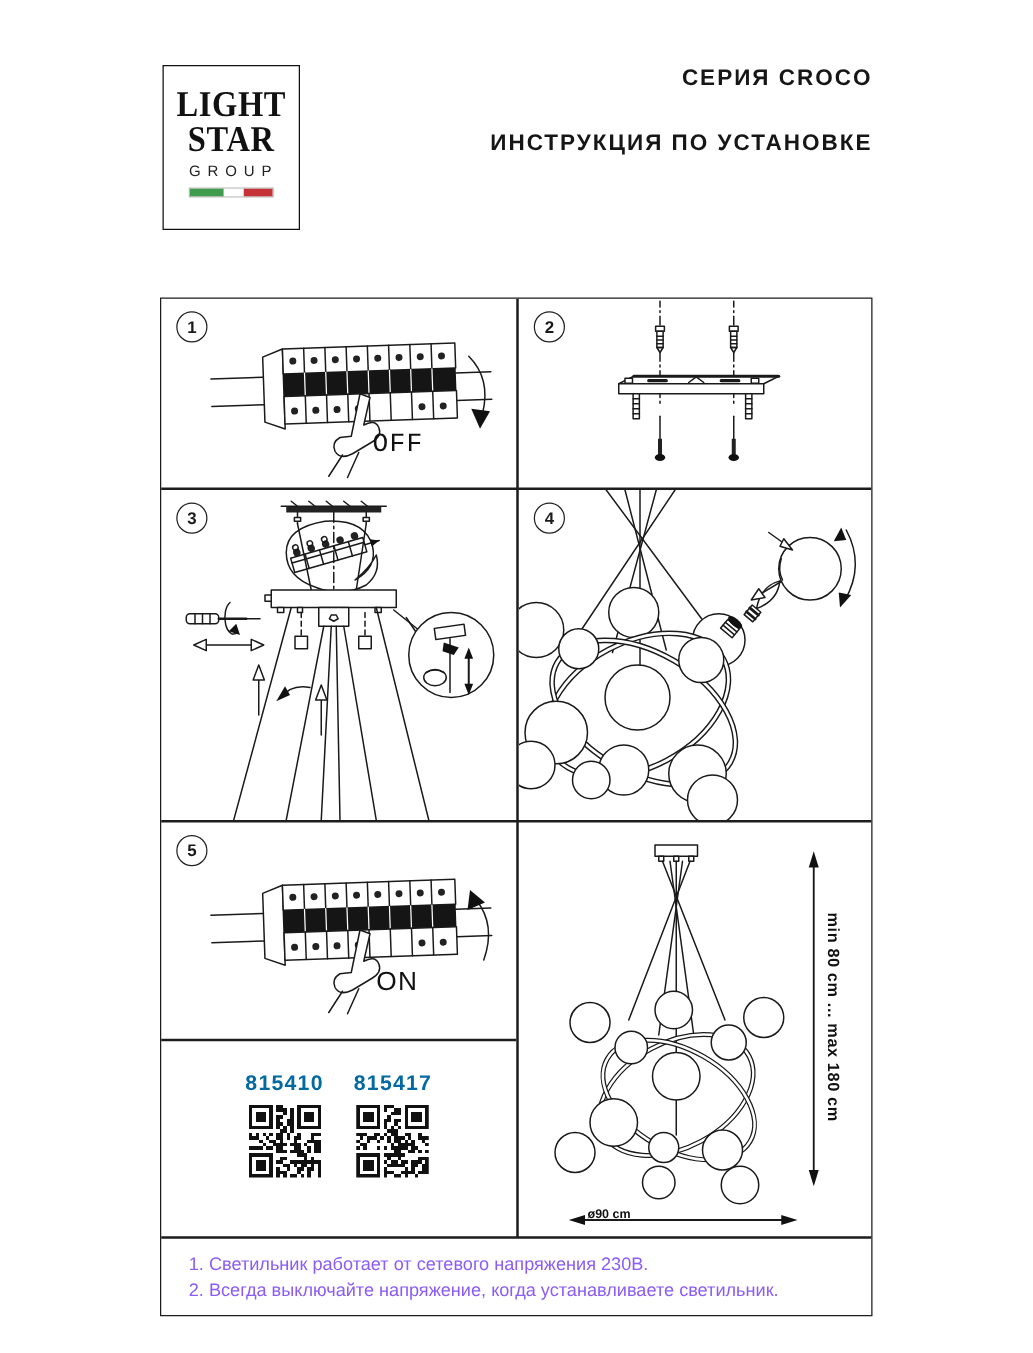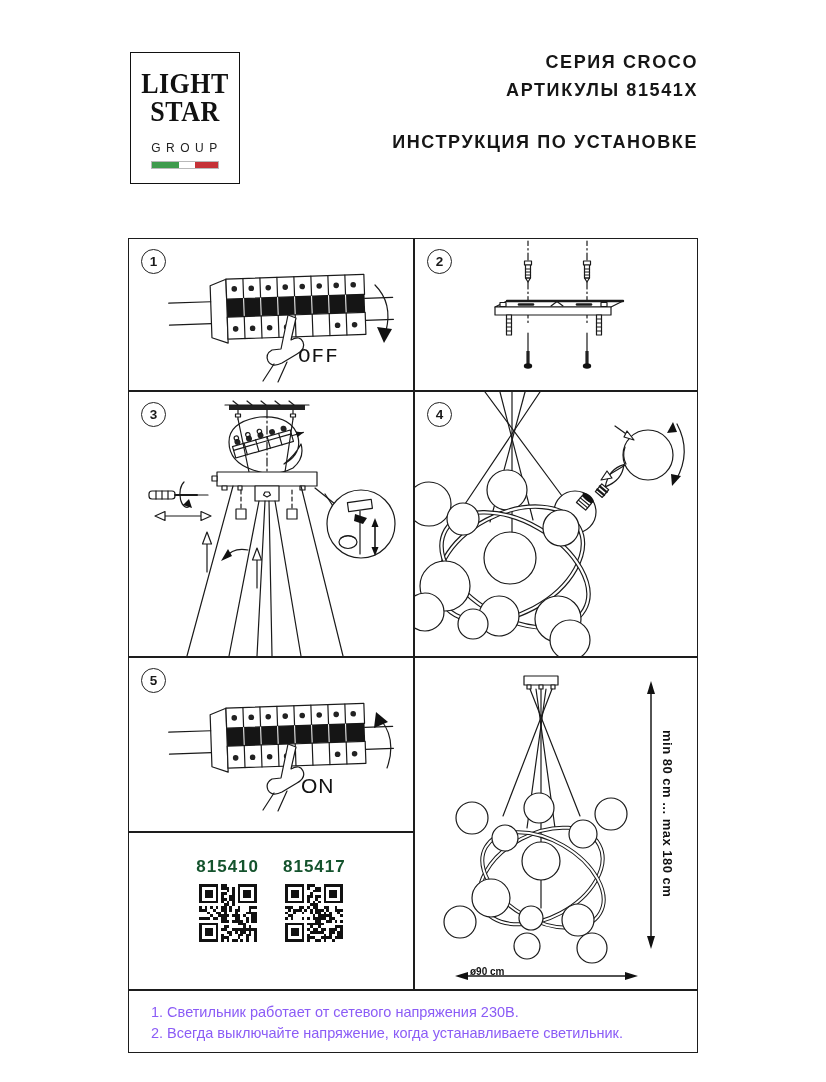--- a/index.html
+++ b/index.html
@@ -5,21 +5,21 @@
   * { margin:0; padding:0; box-sizing:border-box; }
   html,body { background:#fff; }
   body { font-family:"Liberation Sans", sans-serif; color:#1a1a1a; }
   .page { position:relative; width:826px; height:1082px; background:#fff; overflow:hidden; }
 
   
   .logo-box { position:absolute; left:130px; top:52px; width:110px; height:132px;
               border:1.5px solid #111; text-align:center; padding-top:17px; }
   .logo-word { font-family:"Liberation Serif", serif; font-weight:bold; color:#111;
                font-size:26px; line-height:28px; letter-spacing:.5px; transform:scaleY(1.12); }
-  .logo-group { font-size:12px; letter-spacing:5.5px; color:#222; margin-top:15px; text-indent:4px; }
+  .logo-group { font-size:12px; letter-spacing:5.5px; color:#222; margin-top:4px; text-indent:4px; }
   .logo-flag { width:68px; height:8px; margin:6px auto 0; display:flex; border:1px solid #b9b9b9; }
   .logo-flag .g { flex:4; } .logo-flag .w { flex:2.4; } .logo-flag .r { flex:3.4; }
 
   
   .hdr { position:absolute; right:128px; top:48px; text-align:right; }
   .hdr-line { font-size:18px; font-weight:bold; letter-spacing:1.6px; line-height:28px; color:#161616; }
   .hdr-title { margin-top:24px; }
 
   
   .grid { position:absolute; left:128px; top:238px; width:570px; height:815px;
@@ -47,21 +47,21 @@
   .switch-label { position:absolute; font-size:21px; font-weight:500; letter-spacing:1px; color:#111; }
   .lbl-off { left:169px; top:106px;font-family:Liberation Mono, monospace; }
   .lbl-on  { left:172px; top:116px;text-align:center; }
 
   .ln { stroke:#1a1a1a; stroke-width:1.2; fill:none; stroke-linecap:round; stroke-linejoin:round; }
 
   
   .qr-wrap { position:absolute; left:0; top:0; width:100%; height:100%;
              display:flex; justify-content:center; gap:24px; padding-top:24px; }
   .product { text-align:center; }
-  .product-code { font-size:17px; font-weight:bold; letter-spacing:1px; color:#14532d; margin-bottom:7px; }
+  .product-code { font-size:17px; font-weight:bold; letter-spacing:1px; color:#0369a1; margin-bottom:7px; }
   .qr-svg { width:58px; height:58px; shape-rendering:crispEdges; }
 
   
   .dim-v { position:absolute; left:241px; top:27px; height:258px; width:22px;
            writing-mode:vertical-rl; display:flex; align-items:center; justify-content:center;
            font-size:13px; font-weight:600; letter-spacing:.5px; color:#111; }
   .dim-h { position:absolute; left:55px; top:308px; width:150px; text-align:left;
            font-size:10px; font-weight:bold; color:#111; }
 
   
@@ -79,21 +79,20 @@
     <div class="logo-group">GROUP</div>
     <div class="logo-flag">
       <div class="g" style="background:#3f9b4d"></div>
       <div class="w" style="background:#ffffff"></div>
       <div class="r" style="background:#c53237"></div>
     </div>
   </div>
 
   <div class="hdr">
     <div class="hdr-line">СЕРИЯ CROCO</div>
-    <div class="hdr-line">АРТИКУЛЫ 81541X</div>
     <div class="hdr-title">
       <div class="hdr-line">ИНСТРУКЦИЯ ПО УСТАНОВКЕ</div>
     </div>
   </div>
 
   <div class="grid">
     <div class="gl v1"></div>
     <div class="gl h1"></div>
     <div class="gl h2"></div>
     <div class="gl h3"></div>

